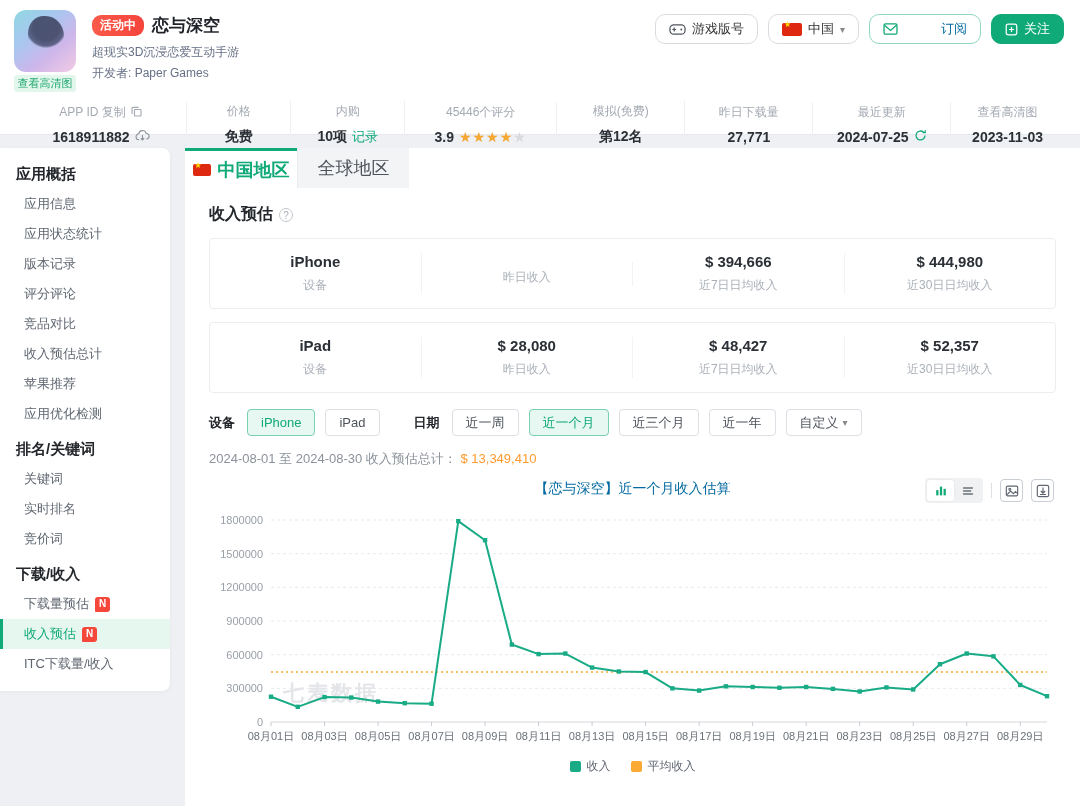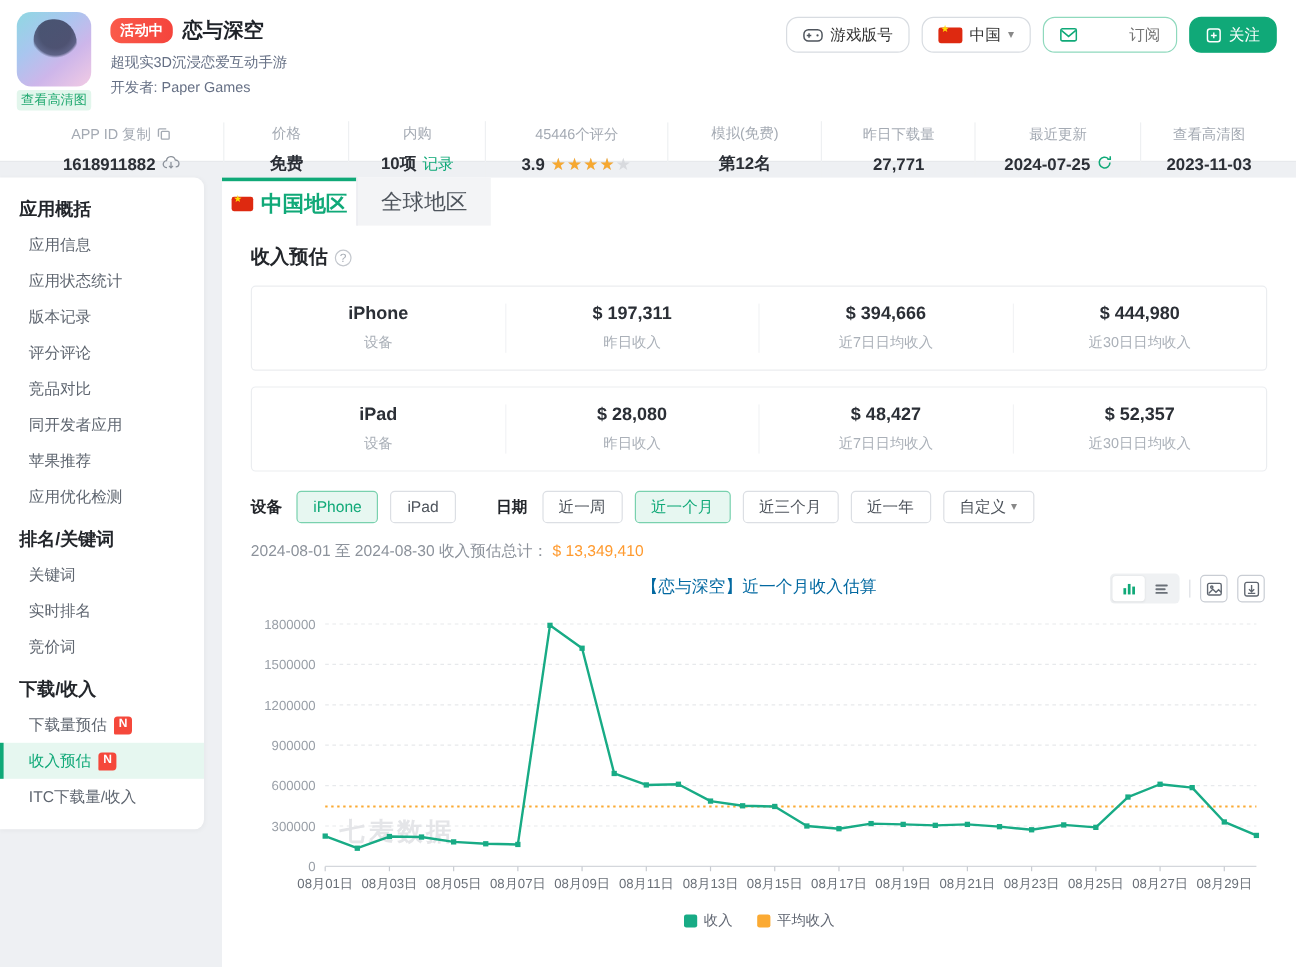--- a/index.html
+++ b/index.html
@@ -18,21 +18,21 @@
   .app-meta { padding-top:4px; }
   .app-title-line { display:flex; align-items:center; gap:8px; }
   .live-badge { background:linear-gradient(90deg,#fa5a4a,#f5443c); color:#fff; font-size:12px; padding:2px 8px; border-radius:9px; font-weight:bold; }
   .app-name { font-size:17px; font-weight:bold; color:#1f2329; }
   .app-sub { font-size:12px; color:#667085; margin-top:7px; }
   .app-dev { font-size:12px; color:#667085; margin-top:4px; }
   .topbar-actions { margin-left:auto; display:flex; gap:10px; align-items:flex-start; padding-top:4px; }
   .tb-btn { display:flex; align-items:center; gap:6px; height:30px; padding:0 13px; border:1px solid #d8dce1; border-radius:10px;
     background:#fff; font-size:13px; color:#333; cursor:pointer; }
   .tb-btn svg { display:block; }
-  .tb-btn.teal-outline { border-color:#8fd9bd; color:#737373;gap:43px; }
+  .tb-btn.teal-outline { border-color:#8fd9bd; color:#0369a1;gap:43px; }
   .tb-btn.teal-solid { background:#10a978; border-color:#10a978; color:#fff; }
   .caret { font-size:10px; color:#888; }
   .cnflag { width:20px; height:13px; background:#de2910; border-radius:2px; position:relative; display:inline-block; }
   .cnflag::before { content:"★"; position:absolute; left:2px; top:-3px; color:#ffde00; font-size:8px; }
 
   
   .stats-row { display:flex; align-items:center; margin-top:9px; padding:0 16px; }
   .stat-col { flex:1; text-align:center; border-right:1px solid #eef0f2; padding:2px 4px; }
   .stat-col:last-child { border-right:none; }
   .stat-label { font-size:12px; color:#a4aab3; display:flex; justify-content:center; align-items:center; gap:4px; }
@@ -240,21 +240,21 @@
       <div class="side-item">
         <span>版本记录</span>
       </div>
       <div class="side-item">
         <span>评分评论</span>
       </div>
       <div class="side-item">
         <span>竞品对比</span>
       </div>
       <div class="side-item">
-        <span>同开发者应用</span>
+        <span>收入预估总计</span>
       </div>
       <div class="side-item">
         <span>苹果推荐</span>
       </div>
       <div class="side-item">
         <span>应用优化检测</span>
       </div>
       <div class="side-section-title">排名/关键词</div>
       <div class="side-item">
         <span>关键词</span>
@@ -296,21 +296,20 @@
         <span class="qmark">?</span>
       </div>
 
       <div id="device-cards">
           <div class="dev-card">
             <div class="dev-cell">
               <div class="dev-val">iPhone</div>
               <div class="dev-lab">设备</div>
             </div>
             <div class="dev-cell">
-              <div class="dev-val">$ 197,311</div>
               <div class="dev-lab">昨日收入</div>
             </div>
             <div class="dev-cell">
               <div class="dev-val">$ 394,666</div>
               <div class="dev-lab">近7日日均收入</div>
             </div>
             <div class="dev-cell">
               <div class="dev-val">$ 444,980</div>
               <div class="dev-lab">近30日日均收入</div>
             </div>

